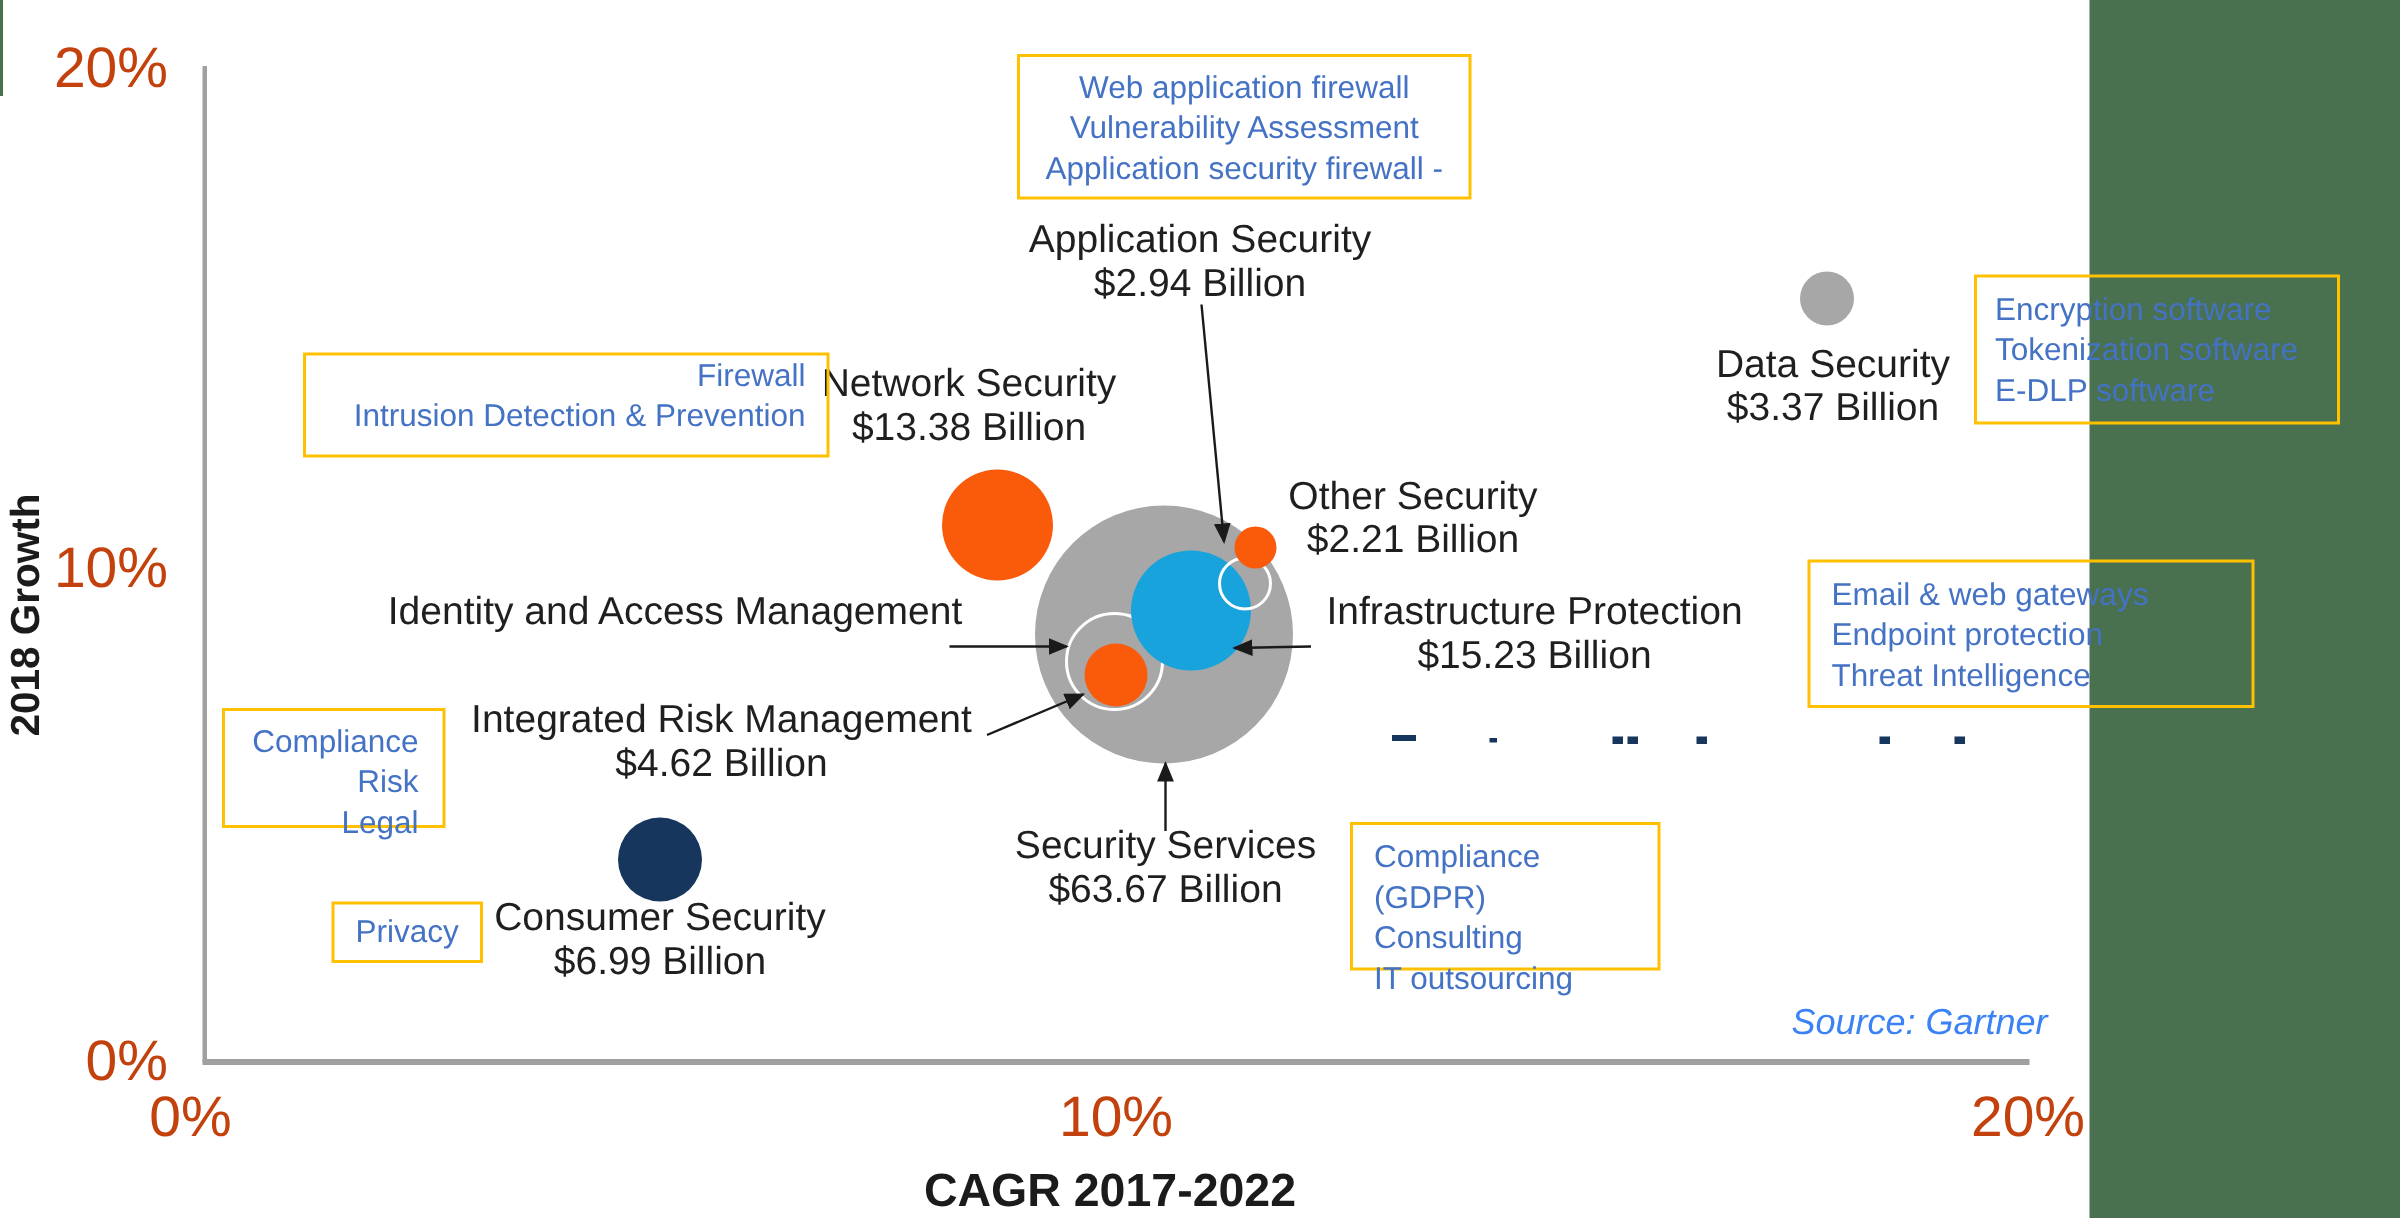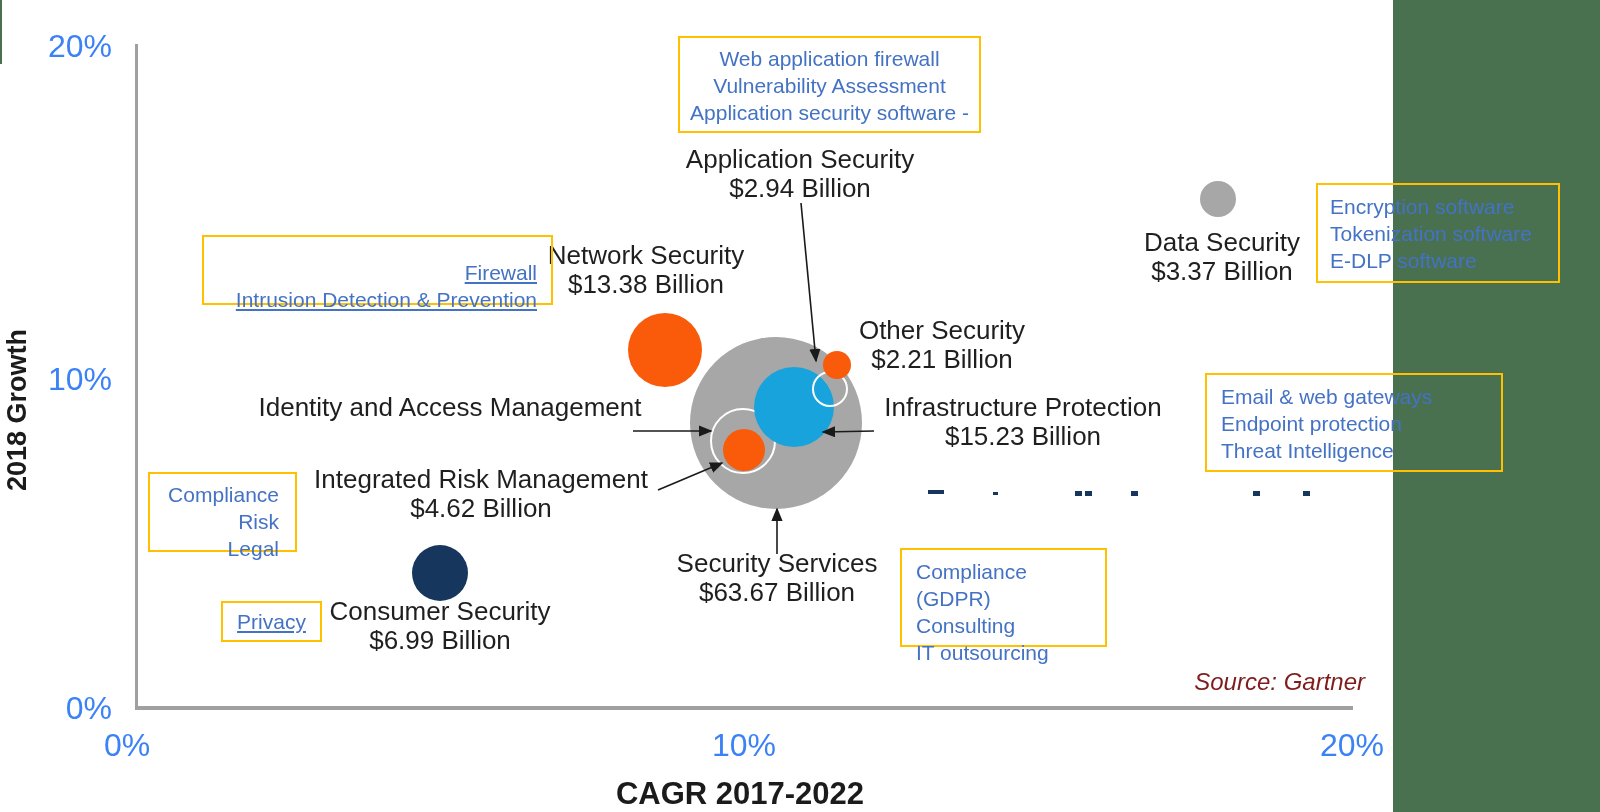--- a/index.html
+++ b/index.html
@@ -2,35 +2,35 @@
 <html><head>
 <meta charset="utf-8">
 <style>
   html,body{margin:0;padding:0;background:#ffffff;}
   #canvas{
     position:relative;width:1600px;height:812px;overflow:hidden;
     background:#ffffff;font-family:"Liberation Sans",sans-serif;
   }
   .green-band{position:absolute;background:#49714F;}
   .axis-line{position:absolute;background:#A0A0A0;}
-  .tick{position:absolute;font-size:32px;line-height:34px;color:#3b82f6;}
+  .tick{position:absolute;font-size:38px;line-height:34px;color:#c2410c;}
   .ytick{width:82px;text-align:right;}
   .xtick{width:100px;text-align:center;}
   .ylabel{
     position:absolute;left:2px;top:270px;height:280px;width:34px;
     writing-mode:vertical-rl;transform:rotate(180deg);
     font-size:27px;font-weight:bold;color:#1b1b1b;text-align:center;
   }
   .xlabel{
     position:absolute;left:590px;top:776px;width:300px;text-align:center;
     font-size:31px;font-weight:bold;color:#1b1b1b;
   }
   .source{
     position:absolute;left:1065px;top:668px;width:300px;text-align:right;
-    font-size:24px;font-style:italic;color:#7f1d1d;
+    font-size:24px;font-style:italic;color:#3b82f6;
   }
   .bubble{position:absolute;border-radius:50%;}
   .pt-label{position:absolute;width:560px;text-align:center;
     font-size:26px;line-height:29px;color:#1f1f1f;}
   .callout{
     position:absolute;border:2.5px solid #FFC000;background:transparent;
     color:#4472C4;font-size:21px;line-height:27px;box-sizing:border-box;
   }
   .frag{position:absolute;background:#17365D;}
   #arrow-layer{position:absolute;left:0;top:0;pointer-events:none;}
@@ -124,42 +124,42 @@
   <line x1="801" y1="203" x2="816" y2="361" stroke="#1a1a1a" stroke-width="1.6" marker-end="url(#ah)"></line>
       <line x1="633" y1="431" x2="711" y2="431" stroke="#1a1a1a" stroke-width="1.6" marker-end="url(#ah)"></line>
       <line x1="658" y1="490" x2="722" y2="463" stroke="#1a1a1a" stroke-width="1.6" marker-end="url(#ah)"></line>
       <line x1="874" y1="431" x2="823" y2="432" stroke="#1a1a1a" stroke-width="1.6" marker-end="url(#ah)"></line>
       <line x1="777" y1="554" x2="777" y2="509" stroke="#1a1a1a" stroke-width="1.6" marker-end="url(#ah)"></line>
     </svg>
   <div id="callout-layer">
       <div class="callout" style="left: 678px; top: 36px; width: 303px; height: 97px; text-align: center; padding: 7px 8px;">
         <div>Web application firewall</div>
         <div>Vulnerability Assessment</div>
-        <div>Application security software -</div>
+        <div>Application security firewall -</div>
       </div>
-      <div class="callout" style="left: 202px; top: 235px; width: 351px; height: 70px; text-align: right; padding: 22px 14px; text-decoration: underline;">
+      <div class="callout" style="left: 202px; top: 235px; width: 351px; height: 70px; text-align: right; padding: 0 14px;">
         <div>Firewall</div>
         <div>Intrusion Detection &amp; Prevention</div>
       </div>
       <div class="callout" style="left: 1316px; top: 183px; width: 244px; height: 100px; text-align: left; padding: 8px 12px;">
         <div>Encryption software</div>
         <div>Tokenization software</div>
         <div>E-DLP software</div>
       </div>
       <div class="callout" style="left: 1205px; top: 373px; width: 298px; height: 99px; text-align: left; padding: 8px 14px;">
         <div>Email &amp; web gateways</div>
         <div>Endpoint protection</div>
         <div>Threat Intelligence</div>
       </div>
       <div class="callout" style="left: 148px; top: 472px; width: 149px; height: 80px; text-align: right; padding: 7px 16px;">
         <div>Compliance</div>
         <div>Risk</div>
         <div>Legal</div>
       </div>
-      <div class="callout" style="left: 221px; top: 601px; width: 101px; height: 41px; text-align: center; padding: 5px 4px; text-decoration: underline;">
+      <div class="callout" style="left: 221px; top: 601px; width: 101px; height: 41px; text-align: center; padding: 5px 4px;">
         <div>Privacy</div>
       </div>
       <div class="callout" style="left: 900px; top: 548px; width: 207px; height: 99px; text-align: left; padding: 8px 14px;">
         <div>Compliance (GDPR)</div>
         <div>Consulting</div>
         <div>IT outsourcing</div>
       </div>
     </div>
 
 </div>

